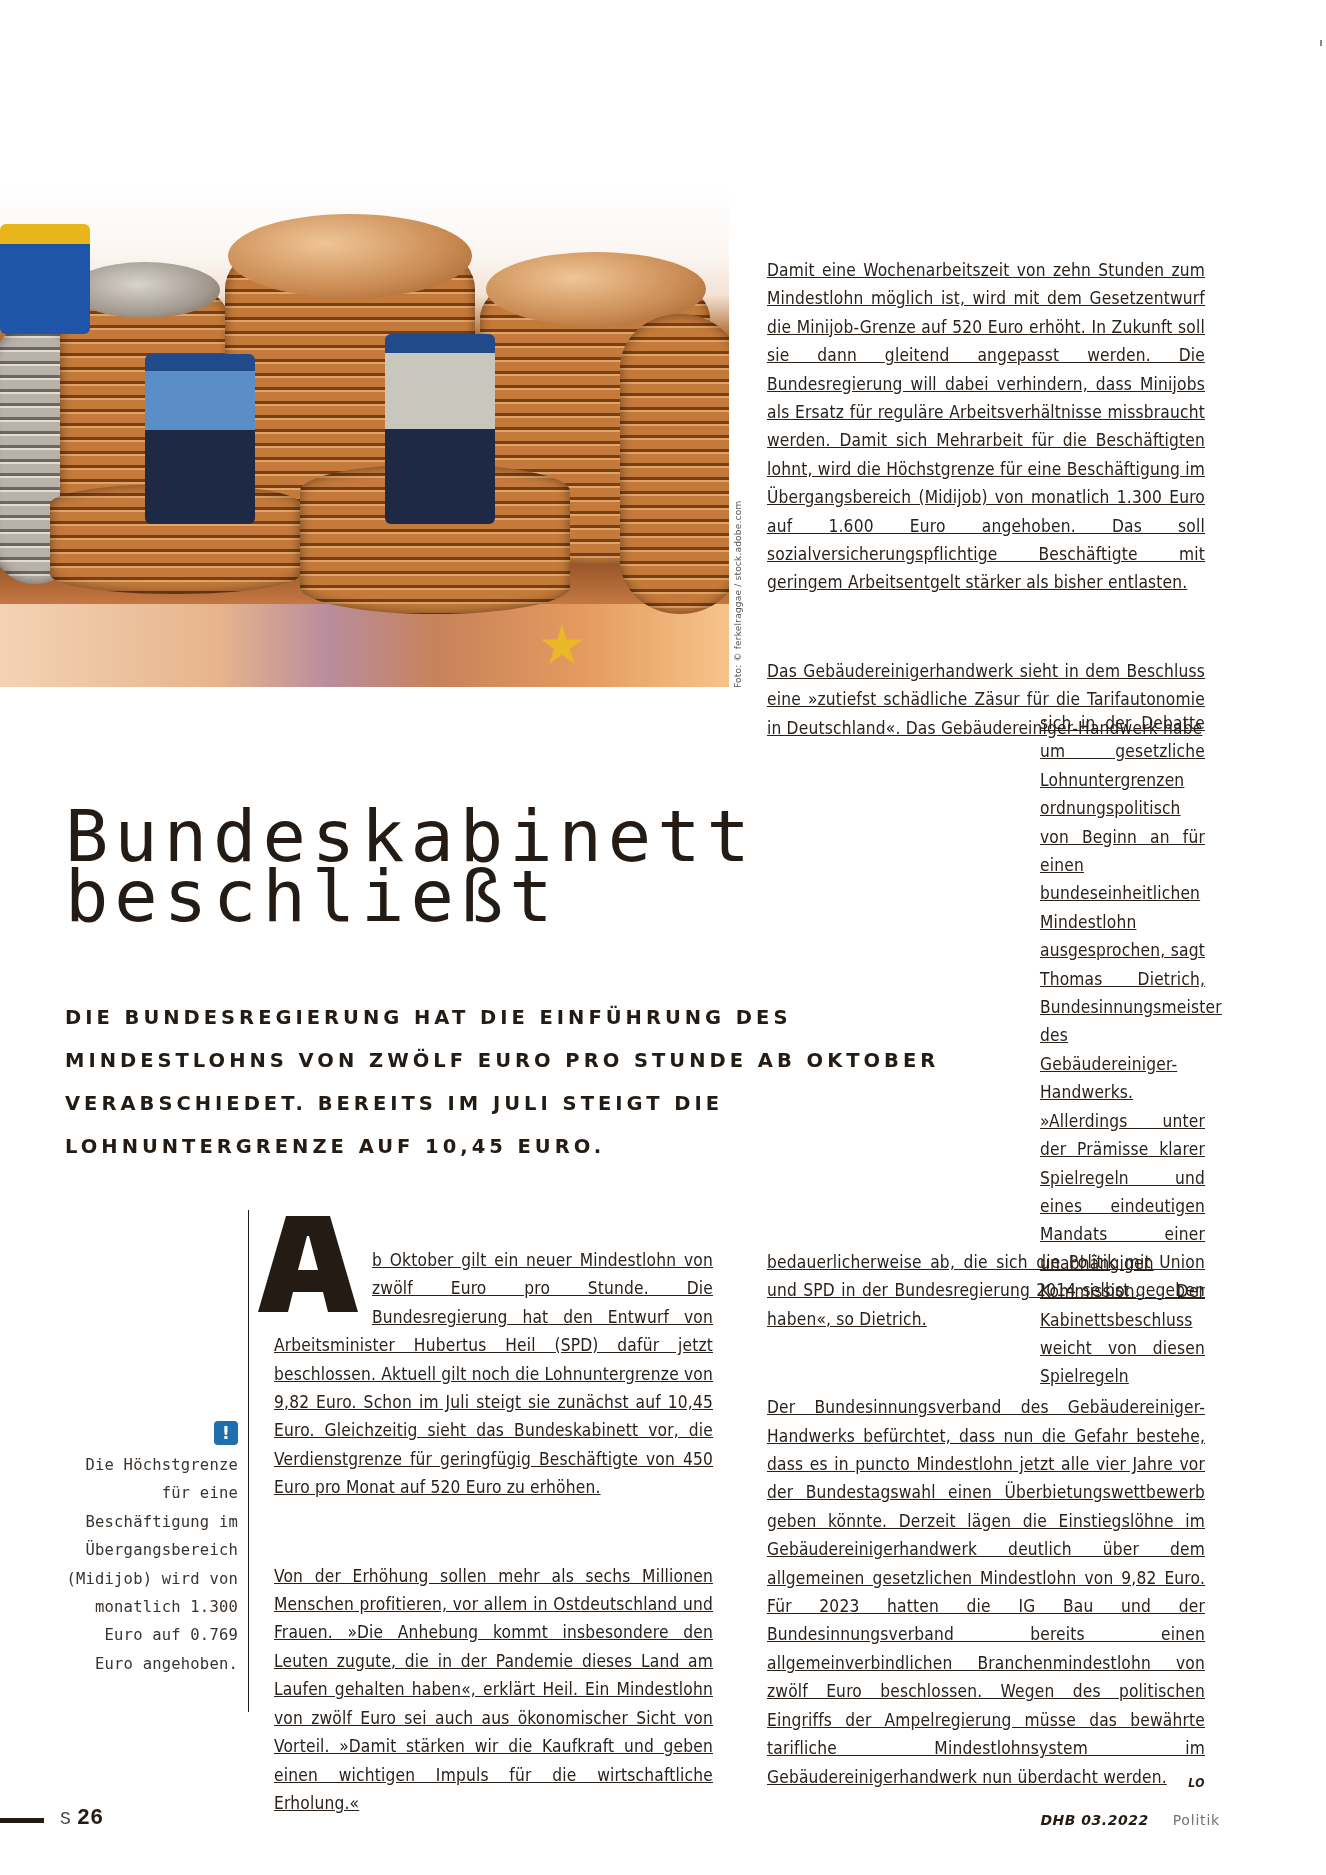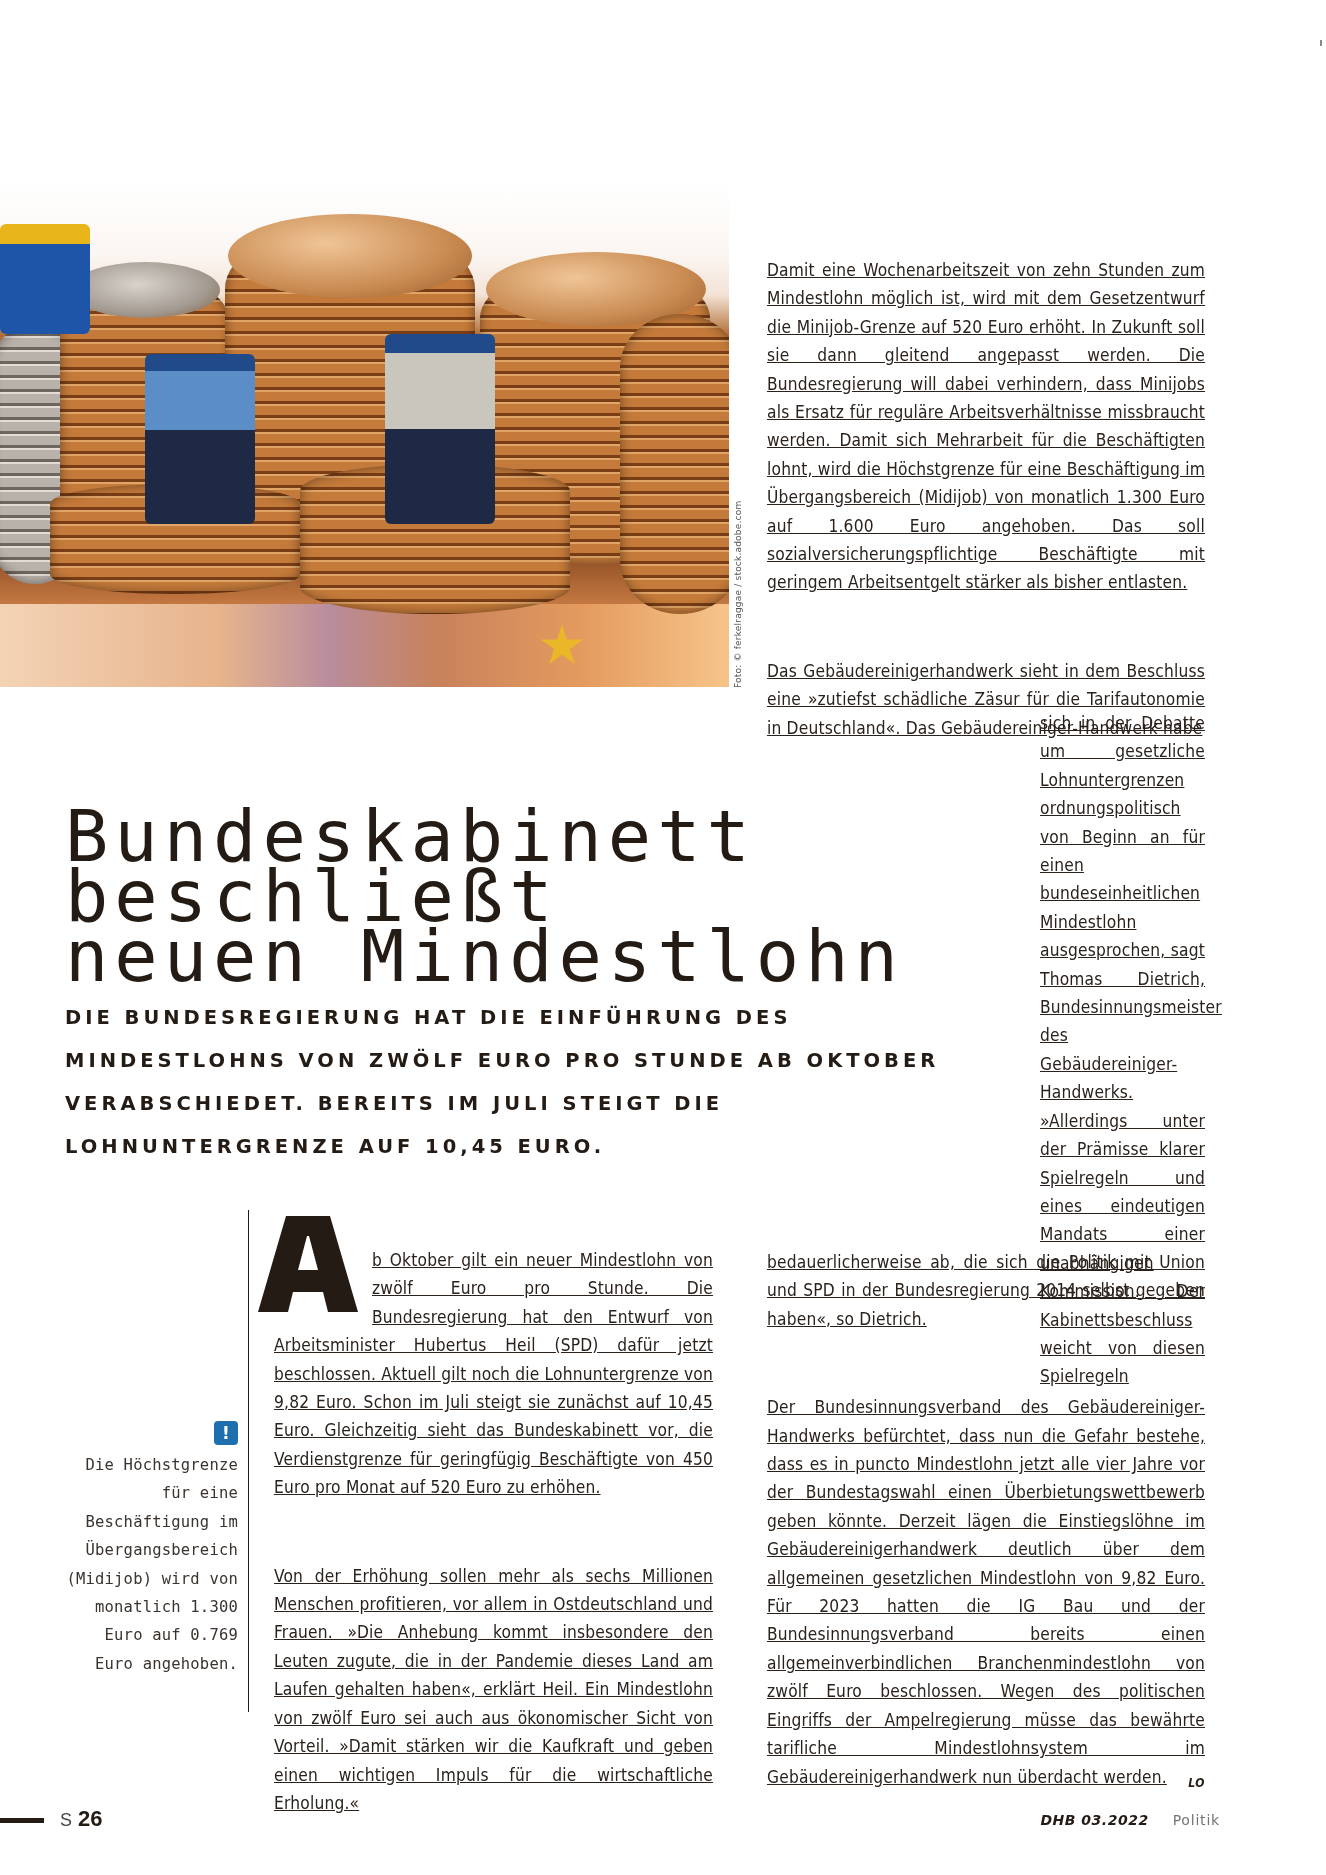--- a/index.html
+++ b/index.html
@@ -34,21 +34,21 @@
   
   .vrule{left:248px;top:1210px;width:1px;height:502px;background:#231b14;}
   .drop{float:left;width:100px;height:96px;margin:6px 14px 0 0;}
   .drop svg{display:block;}
   
   .side{left:60px;top:1420px;width:178px;text-align:right;font-family:"DejaVu Sans Mono",monospace;font-size:15.5px;line-height:28.4px;color:#3a332e;letter-spacing:.2px;}
   .alert{display:inline-block;width:24px;height:24px;background:#1f6fae;border-radius:4px;color:#fff;text-align:center;
     font:bold 17px/24px "DejaVu Sans",sans-serif;margin-bottom:6px;}
   
   .foot-bar{left:0;top:1818px;width:44px;height:5px;background:#231b14;}
-  .foot-page{left:60px;top:1806px;font-family:Liberation Sans, sans-serif;font-size:22px;color:#231b14;}
+  .foot-page{left:60px;top:1806px;font-family:Liberation Mono, monospace;font-size:22px;color:#231b14;}
   .foot-page .s{font-size:18px;font-weight:normal;color:#4a443f;margin-right:6px;}
   .foot-page .n{font-weight:bold;}
   .foot-right{right:106px;top:1812px;font-family:"DejaVu Sans",sans-serif;font-size:14px;color:#231b14;}
   .foot-right .mag{font-weight:bold;margin-right:24px;letter-spacing:.5px;font-style:italic;}
   .foot-right .sec{color:#737373;letter-spacing:.8px;}
   .sig{font-style:italic;font-weight:bold;font-size:12px;float:right;margin-top:6px;letter-spacing:.5px;}
   .dot{right:4px;top:40px;width:2px;height:6px;background:#888;}
 </style>
 </head>
 <body>
@@ -71,21 +71,20 @@
   <div class="fig" style="left:0;top:40px;width:90px;height:110px;background:linear-gradient(180deg,#e8b51b 0 18%,#1f55a8 18% 100%);"></div>
   <div class="fig" style="left:145px;top:170px;width:110px;height:170px;background:linear-gradient(180deg,#214a8a 0 10%,#5b8ec7 10% 45%,#1e2a45 45% 100%);"></div>
   <div class="fig" style="left:385px;top:150px;width:110px;height:190px;background:linear-gradient(180deg,#214a8a 0 10%,#c9c6bd 10% 50%,#1e2a45 50% 100%);"></div>
 </div>
 <div class="abs credit">
     <span>Foto: © ferkelraggae / stock.adobe.com</span>
   </div>
 
 <h1 class="abs headline">
   <span>Bundeskabinett beschließt</span><br>
-  <span>neuen Mindestlohn</span>
 </h1>
 <p class="abs deck">DIE BUNDESREGIERUNG HAT DIE EINFÜHRUNG DES MINDESTLOHNS VON ZWÖLF EURO PRO STUNDE AB OKTOBER VERABSCHIEDET. BEREITS IM JULI STEIGT DIE LOHNUNTERGRENZE AUF 10,45 EURO.</p>
 
 <div class="abs body" style="left:751px;top:240px;width:470px;">
   <p>Damit eine Wochenarbeitszeit von zehn Stunden zum Mindestlohn möglich ist, wird mit dem Gesetzentwurf die Minijob-Grenze auf 520 Euro erhöht. In Zukunft soll sie dann gleitend angepasst werden. Die Bundesregierung will dabei verhindern, dass Minijobs als Ersatz für reguläre Arbeitsverhältnisse missbraucht werden. Damit sich Mehrarbeit für die Beschäftigten lohnt, wird die Höchstgrenze für eine Beschäftigung im Übergangsbereich (Midijob) von monatlich 1.300 Euro auf 1.600 Euro angehoben. Das soll sozialversicherungspflichtige Beschäftigte mit geringem Arbeitsentgelt stärker als bisher entlasten.</p>
   <div class="gap"></div>
   <p>Das Gebäudereinigerhandwerk sieht in dem Beschluss eine »zutiefst schädliche Zäsur für die Tarifautonomie in Deutschland«. Das Gebäudereiniger-Handwerk habe</p>
 </div>
 
 <div class="abs body" style="left:1024px;top:693px;width:197px;">

